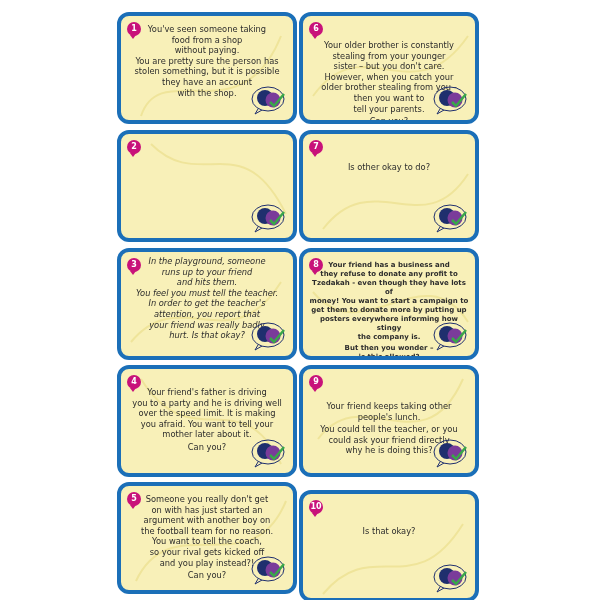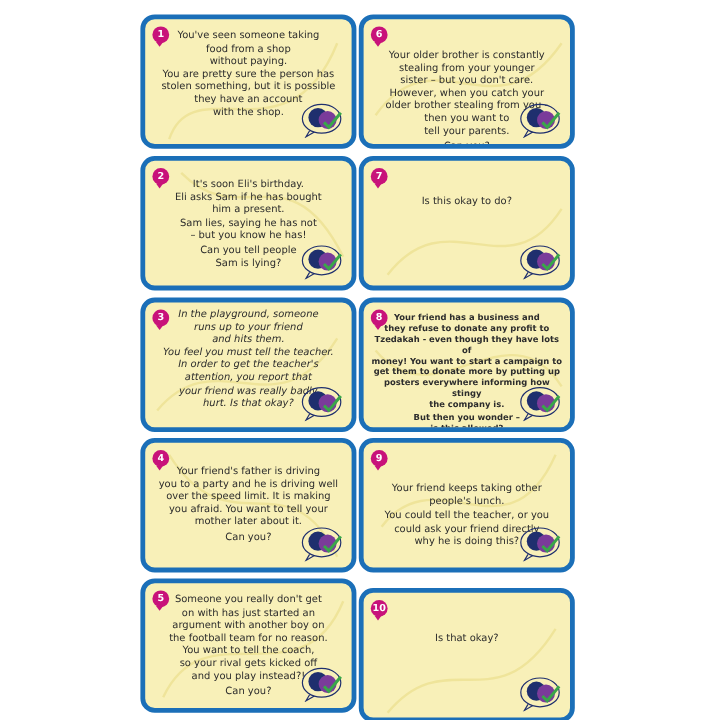--- a/index.html
+++ b/index.html
@@ -56,26 +56,20 @@
       </svg>
   </div>
 
   <div class="card" style="left:0;top:118px;">
     <svg class="swirl" viewBox="0 0 172 104">
         <path d="M30 10 C80 60, 120 -10, 165 80" stroke="#efe49a" stroke-width="2" fill="none"></path>
       </svg>
     <div class="badge">
         <span>2</span>
       </div>
-    <div class="text" style="top:14px;"><span>It's soon Eli's birthday.
-Eli asks Sam if he has bought
-him a present.
-Sam lies, saying he has not
-– but you know he has!</span><span class="question">Can you tell people
-Sam is lying?</span></div>
     <svg class="icon" viewBox="0 0 38 30">
         <ellipse cx="18" cy="14" rx="16" ry="12" fill="none" stroke="#1f2f6e" stroke-width="1"></ellipse>
         <path d="M8 24 L5 29 L12 25" fill="none" stroke="#1f2f6e" stroke-width="1"></path>
         <circle cx="15" cy="13" r="8" fill="#1f2f6e"></circle>
         <circle cx="23" cy="15" r="7.5" fill="#7a3b9a"></circle>
         <path d="M20 17 L24 21 L34 9" stroke="#3aa64a" stroke-width="2.5" fill="none"></path>
       </svg>
   </div>
 
   <div class="card" style="left:0;top:236px;">
@@ -169,21 +163,21 @@
       </svg>
   </div>
 
   <div class="card" style="left:182px;top:118px;">
     <svg class="swirl" viewBox="0 0 172 104">
         <path d="M20 95 C70 30, 120 110, 165 40" stroke="#efe49a" stroke-width="2" fill="none"></path>
       </svg>
     <div class="badge">
         <span>7</span>
       </div>
-    <div class="text" style="top:26px;"><span class="question">Is this okay to do?</span></div>
+    <div class="text" style="top:26px;"><span class="question">Is other okay to do?</span></div>
     <svg class="icon" viewBox="0 0 38 30">
         <ellipse cx="18" cy="14" rx="16" ry="12" fill="none" stroke="#1f2f6e" stroke-width="1"></ellipse>
         <path d="M8 24 L5 29 L12 25" fill="none" stroke="#1f2f6e" stroke-width="1"></path>
         <circle cx="15" cy="13" r="8" fill="#1f2f6e"></circle>
         <circle cx="23" cy="15" r="7.5" fill="#7a3b9a"></circle>
         <path d="M20 17 L24 21 L34 9" stroke="#3aa64a" stroke-width="2.5" fill="none"></path>
       </svg>
   </div>
 
   <div class="card" style="left:182px;top:236px;">

